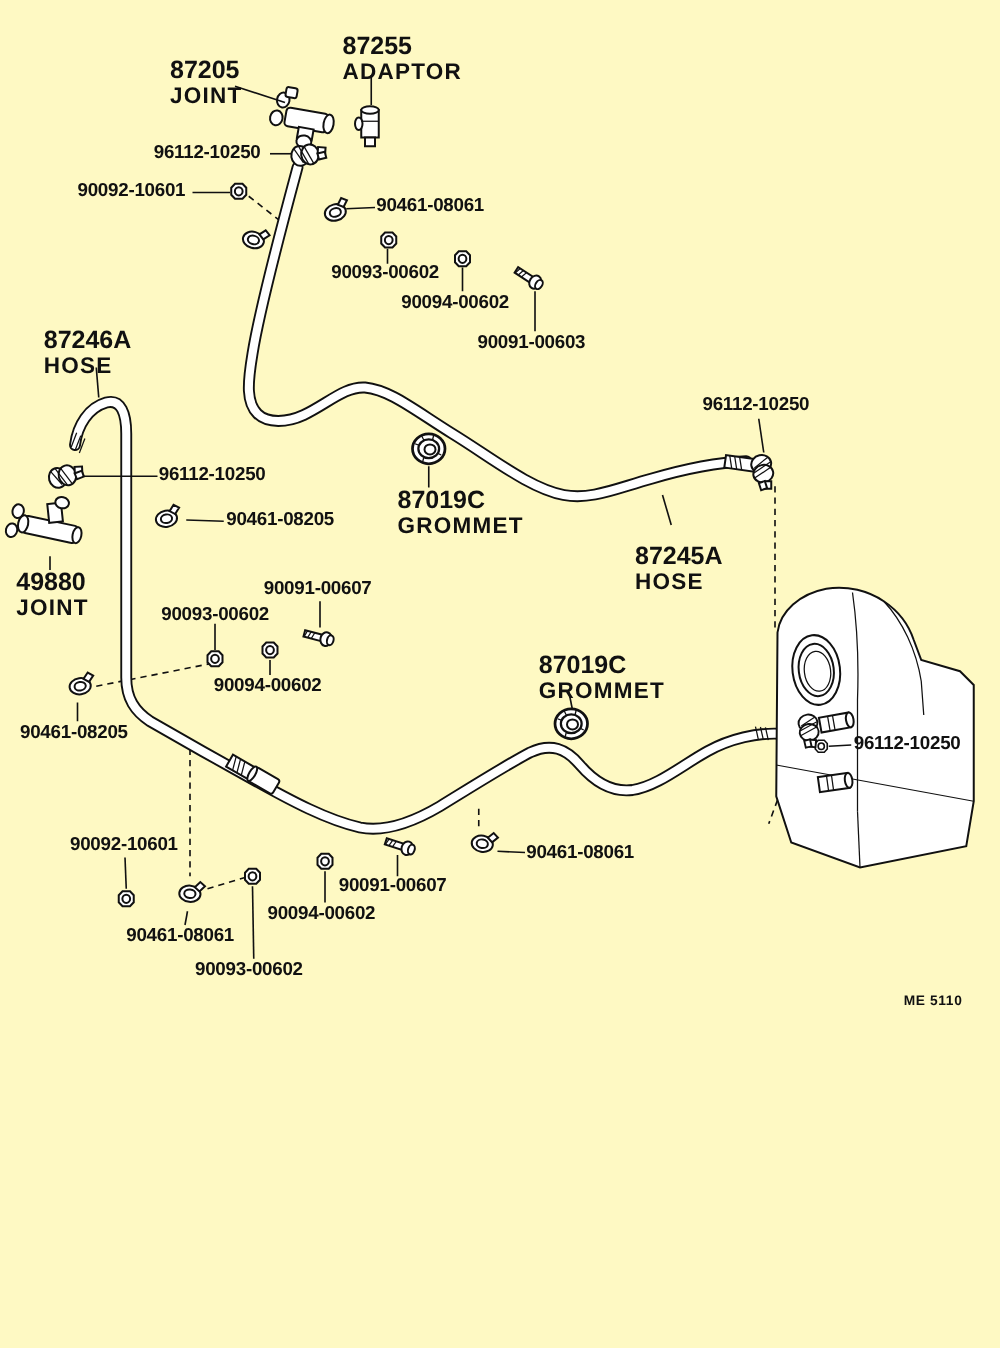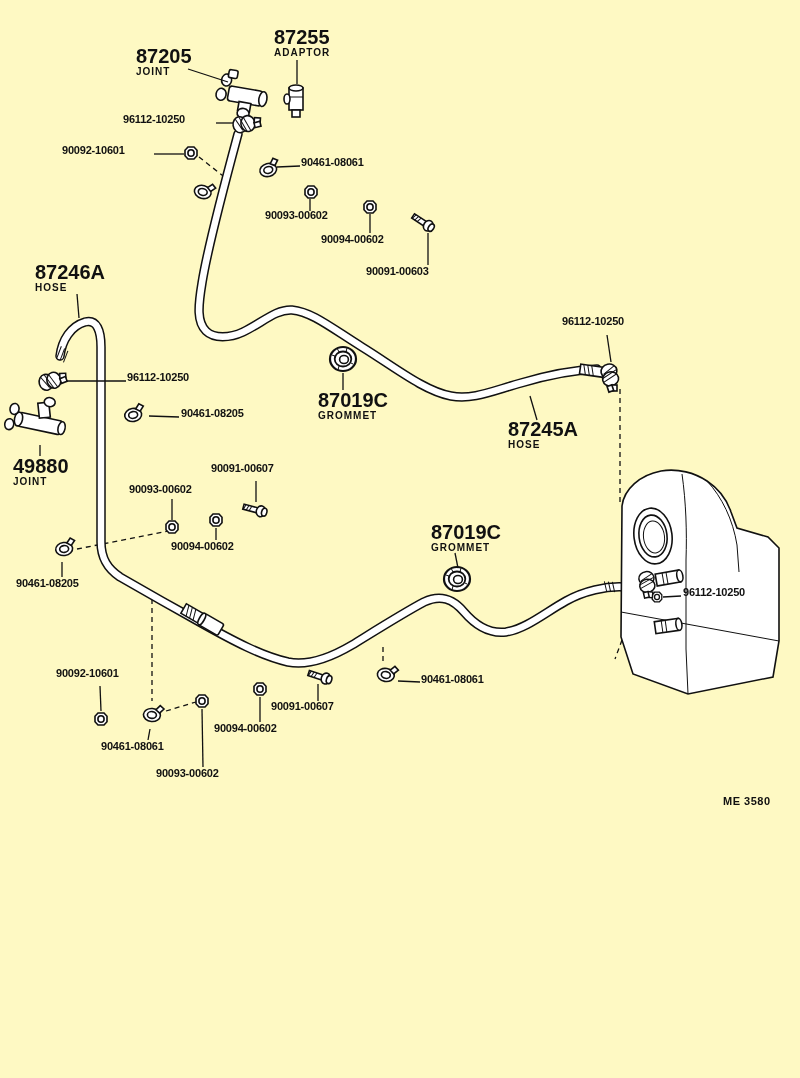--- a/index.html
+++ b/index.html
@@ -1,23 +1,23 @@
 <!DOCTYPE html>
 <html><head>
 <meta charset="utf-8">
 <style>
   html,body{margin:0;padding:0;background:#fff;}
   .stage{position:relative;width:800px;height:1078px;background:#fef9c3;overflow:hidden;
          font-family:"Liberation Sans", sans-serif;}
   .stage svg{position:absolute;left:0;top:0;}
-  .lbl{position:absolute;font-weight:bold;font-size:11px;letter-spacing:-0.2px;
+  .lbl{position:absolute;font-weight:bold;font-size:15px;letter-spacing:-0.2px;
        color:#111;white-space:nowrap;line-height:1.05;}
   .lbl .code{font-size:inherit;}
   .big{font-size:20px;letter-spacing:0;}
-  .sub{font-size:10px;letter-spacing:1px;margin-top:0px;}
+  .sub{font-size:18px;letter-spacing:1px;margin-top:0px;}
   .footer{font-size:11px;letter-spacing:0.5px;}
   .o{stroke:#111;fill:#fff;stroke-width:1.6;}
   .thin{stroke:#111;fill:none;stroke-width:1;}
   .lead{stroke:#111;fill:none;stroke-width:1.3;}
   .dash{stroke:#111;fill:none;stroke-width:1.3;stroke-dasharray:5 4;}
   .hoseO{stroke:#111;stroke-width:9.5;fill:none;stroke-linecap:round;stroke-linejoin:round;}
   .hoseI{stroke:#fff;stroke-width:6.5;fill:none;stroke-linecap:round;stroke-linejoin:round;}
 </style>
 </head>
 <body>
@@ -238,53 +238,53 @@
   </div>
   <div class="lbl big" style="left:136px;top:46px">
     <div class="code">87205</div>
     <div class="sub">JOINT</div>
   </div>
   <div class="lbl" style="left:123px;top:114px">96112-10250</div>
   <div class="lbl" style="left:62px;top:145px">90092-10601</div>
   <div class="lbl" style="left:301px;top:157px">90461-08061</div>
   <div class="lbl" style="left:265px;top:210px">90093-00602</div>
   <div class="lbl" style="left:321px;top:234px">90094-00602</div>
-  <div class="lbl" style="left:366px;top:266px">90091-00603</div>
+  <div class="lbl" style="left:382px;top:266px">90091-00603</div>
 
   <div class="lbl big" style="left:35px;top:262px">
     <div class="code">87246A</div>
     <div class="sub">HOSE</div>
   </div>
   <div class="lbl" style="left:127px;top:372px">96112-10250</div>
   <div class="lbl" style="left:181px;top:408px">90461-08205</div>
   <div class="lbl big" style="left:13px;top:456px">
     <div class="code">49880</div>
     <div class="sub">JOINT</div>
   </div>
   <div class="lbl" style="left:211px;top:463px">90091-00607</div>
   <div class="lbl" style="left:129px;top:484px">90093-00602</div>
   <div class="lbl" style="left:171px;top:541px">90094-00602</div>
   <div class="lbl" style="left:16px;top:578px">90461-08205</div>
 
   <div class="lbl big" style="left:318px;top:390px">
     <div class="code">87019C</div>
     <div class="sub">GROMMET</div>
   </div>
-  <div class="lbl big" style="left:508px;top:419px">
+  <div class="lbl big" style="left:508px;top:435px">
     <div class="code">87245A</div>
     <div class="sub">HOSE</div>
   </div>
   <div class="lbl" style="left:562px;top:316px">96112-10250</div>
   <div class="lbl big" style="left:431px;top:522px">
     <div class="code">87019C</div>
     <div class="sub">GROMMET</div>
   </div>
   <div class="lbl" style="left:683px;top:587px">96112-10250</div>
 
   <div class="lbl" style="left:56px;top:668px">90092-10601</div>
   <div class="lbl" style="left:421px;top:674px">90461-08061</div>
   <div class="lbl" style="left:271px;top:701px">90091-00607</div>
   <div class="lbl" style="left:214px;top:723px">90094-00602</div>
   <div class="lbl" style="left:101px;top:741px">90461-08061</div>
   <div class="lbl" style="left:156px;top:768px">90093-00602</div>
 
-  <div class="lbl footer" style="left:723px;top:796px">ME 3580</div>
+  <div class="lbl footer" style="left:723px;top:796px">ME 5110</div>
 </div>
 
 </body></html>

